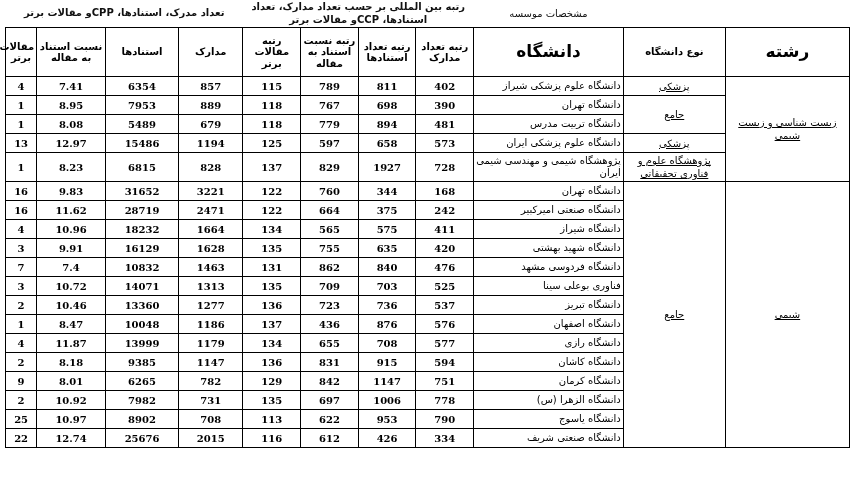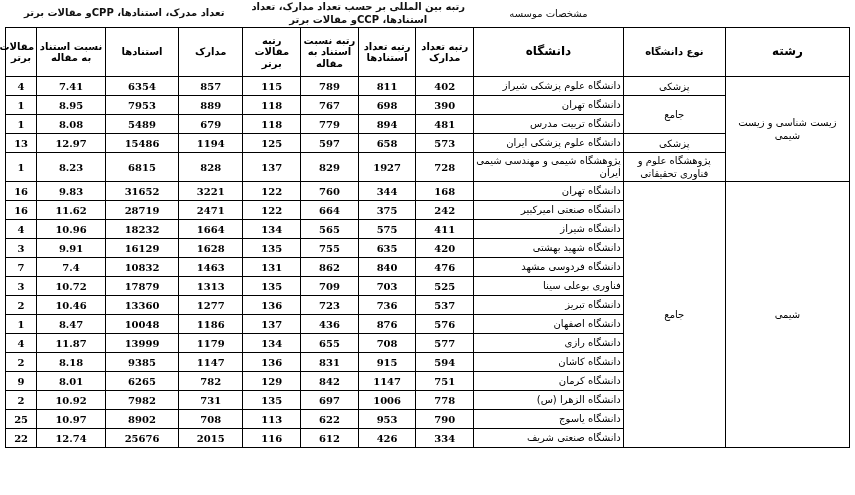--- a/index.html
+++ b/index.html
@@ -48,38 +48,39 @@
   }
 
   .colhead{
     text-align:center;
     font-weight:bold;
     font-size:9.5px;
     line-height:1.15;
     height:46px;
     background:#fff;
   }
-  .colhead.big{font-size:12px;}
+  .colhead.big{font-size:17px;}
 
   .num{
     text-align:center;
     font-family:"DejaVu Serif","Liberation Serif",serif;
     font-weight:bold;
     font-size:12px;
     direction:ltr;
   }
   .txt{
     text-align:right;
     font-size:9.5px;
     line-height:1.2;
   }
   .merge{
     text-align:center;
     font-size:9.5px;
     line-height:1.3;
+    text-decoration:underline;
   }
   .rowh{height:19px;}
 
   
 </style>
 </head>
 <body>
 
 <div class="page">
   <table class="main">
@@ -246,21 +247,21 @@
       <td class="num">7</td>
     </tr>
 
     <tr class="rowh">
       <td class="txt">فناوری بوعلی سینا</td>
       <td class="num">525</td>
       <td class="num">703</td>
       <td class="num">709</td>
       <td class="num">135</td>
       <td class="num">1313</td>
-      <td class="num">17879</td>
+      <td class="num">14071</td>
       <td class="num">10.72</td>
       <td class="num">3</td>
     </tr>
 
     <tr class="rowh">
       <td class="txt">دانشگاه تبریز</td>
       <td class="num">537</td>
       <td class="num">736</td>
       <td class="num">723</td>
       <td class="num">136</td>

